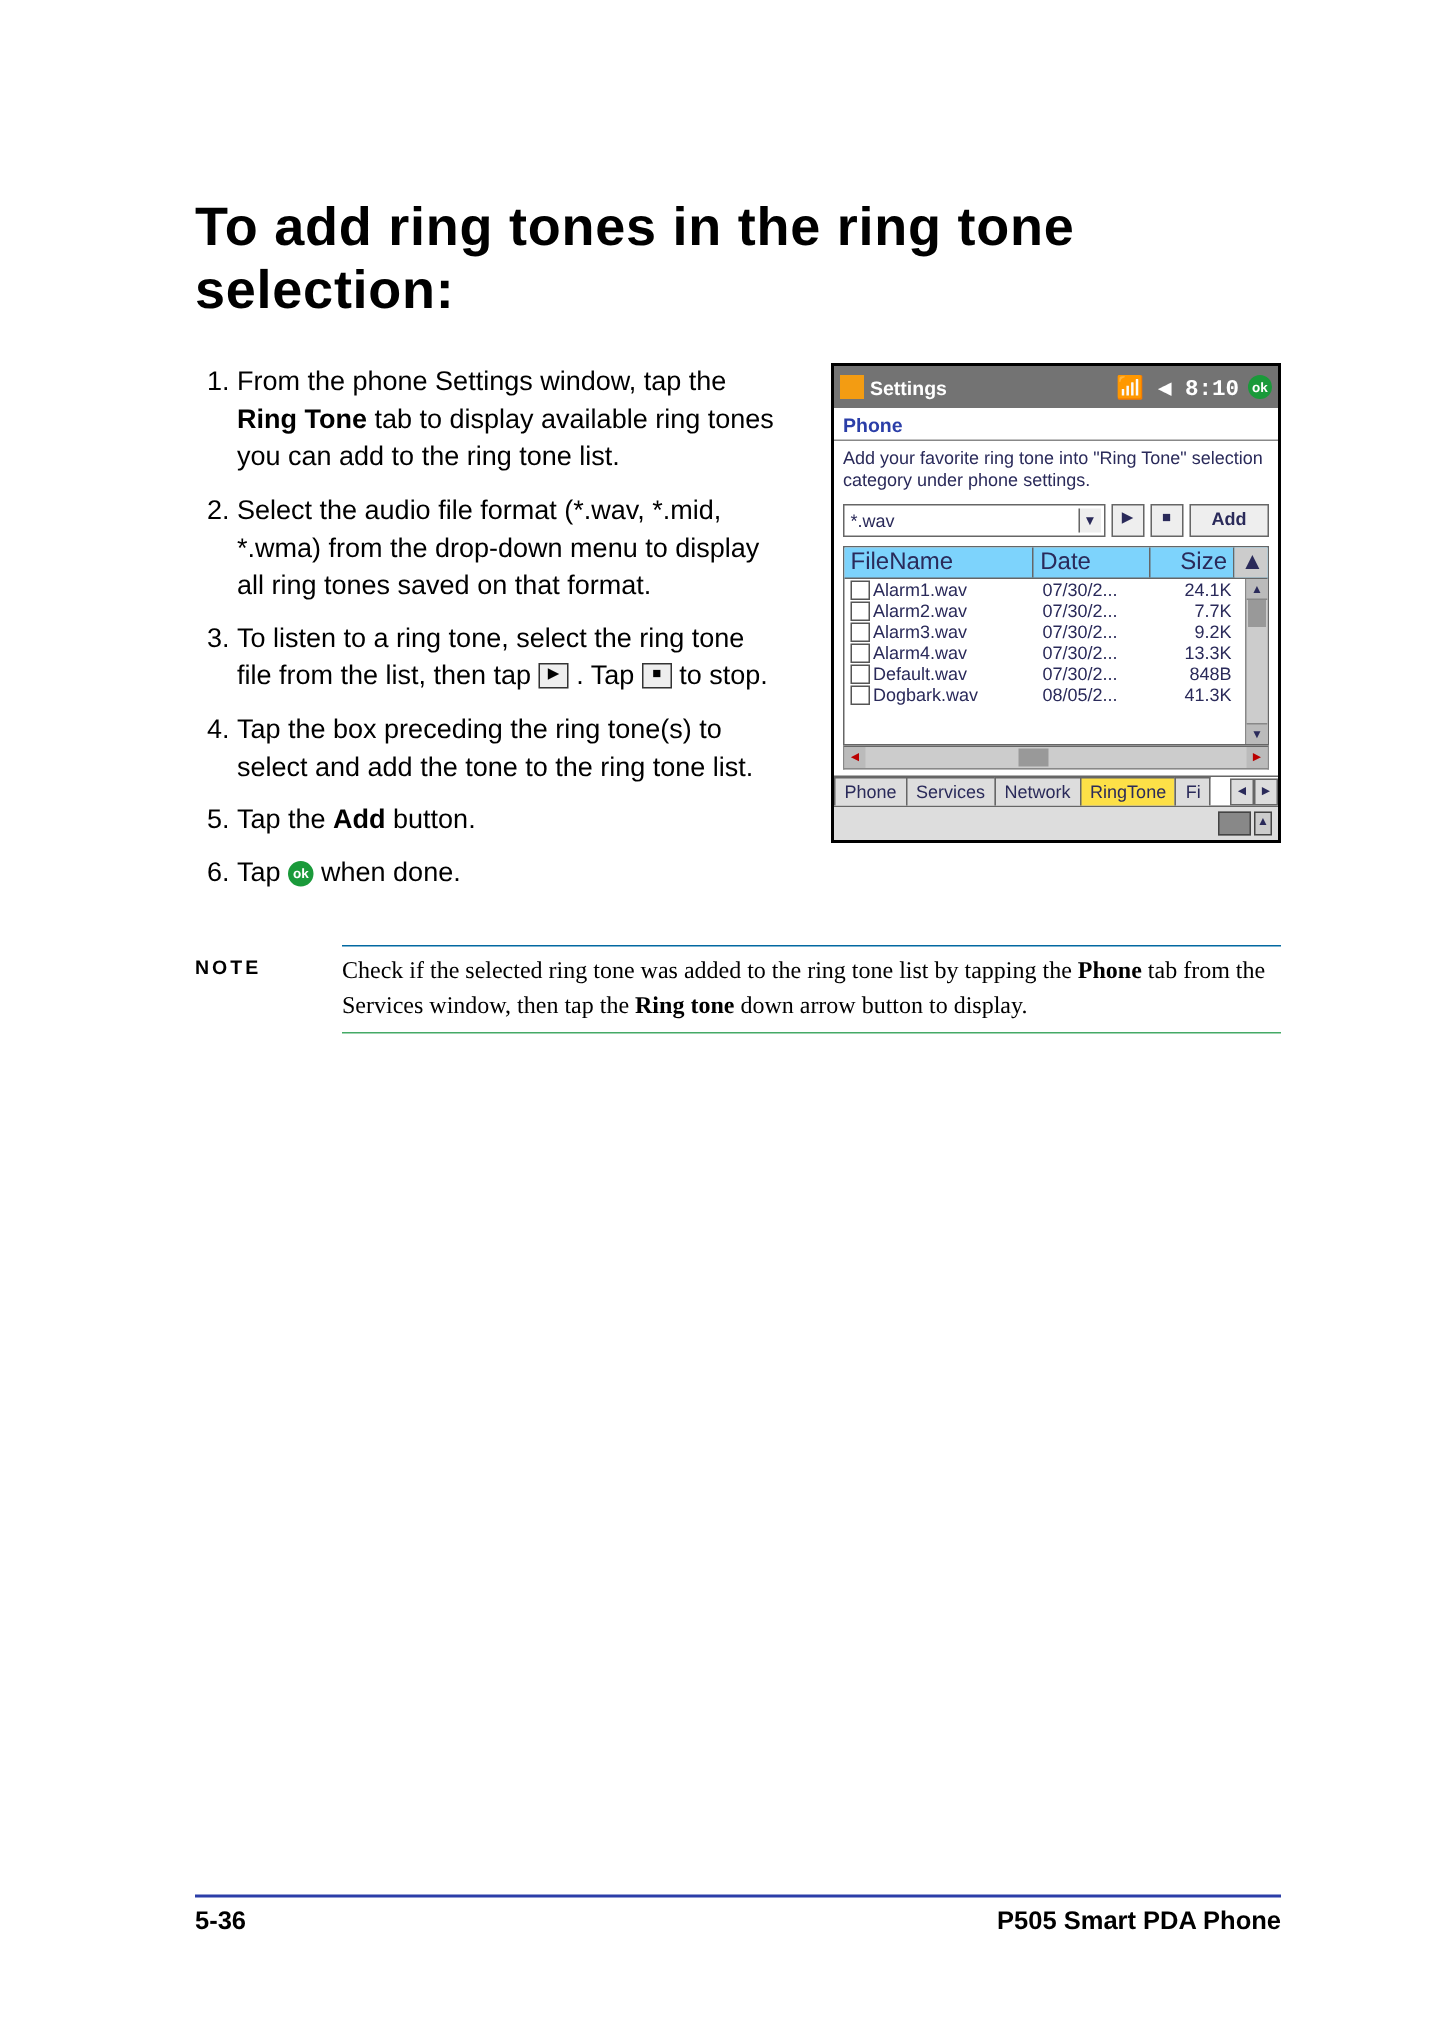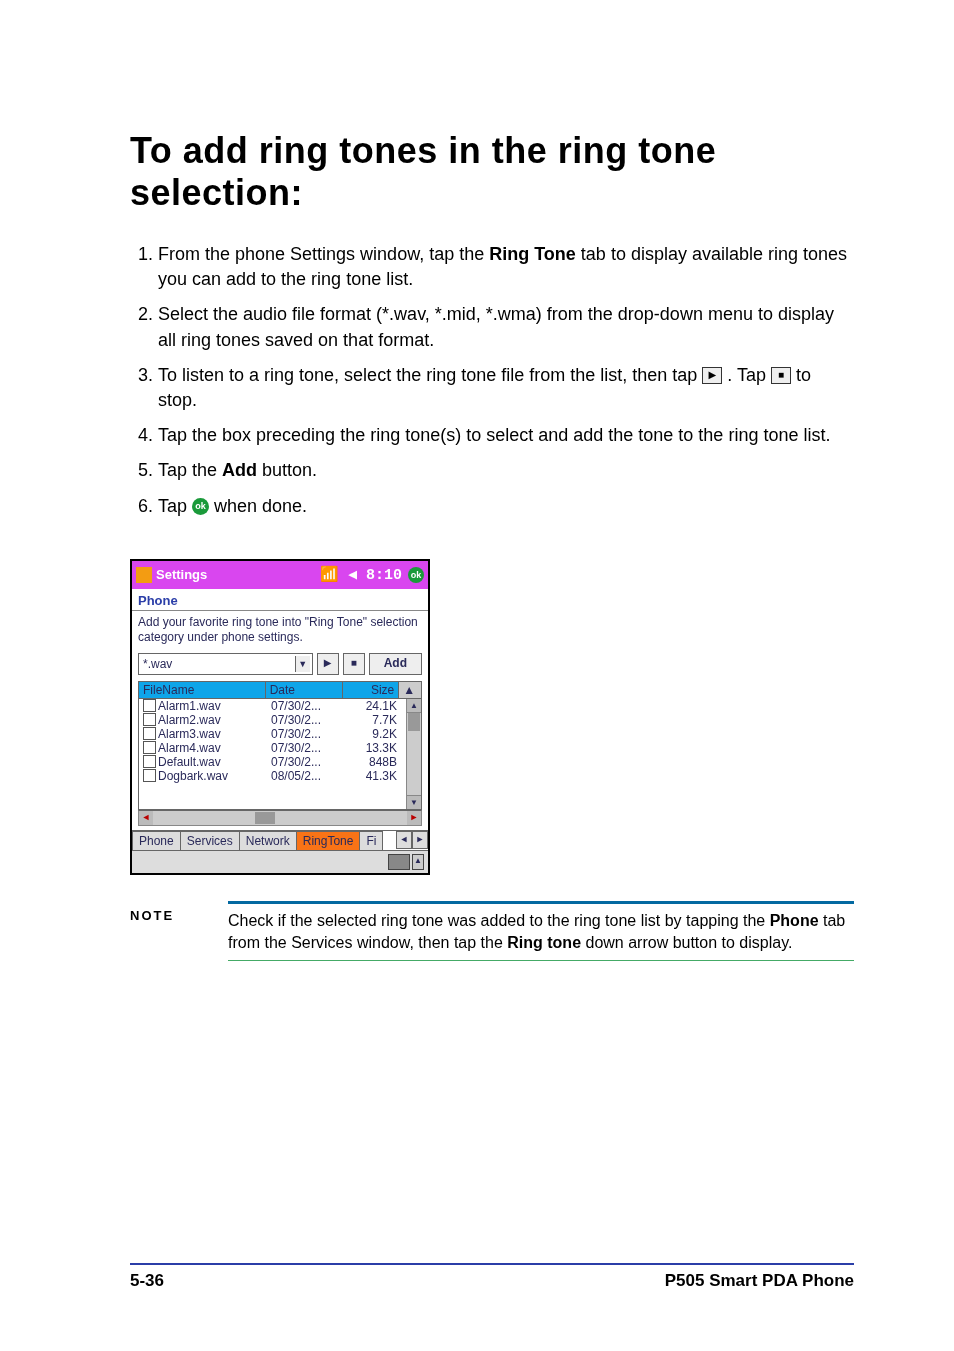--- a/index.html
+++ b/index.html
@@ -22,21 +22,20 @@
   h2.title {
     font-size: 36px;
     font-weight: bold;
     letter-spacing: 0.5px;
     margin: 0 0 28px 0;
   }
   .columns {
     display: flex;
     align-items: flex-start;
     gap: 30px;
-    flex-direction: column;
   }
   .textcol {
     flex: 1;
   }
   ol.steps {
     margin: 0;
     padding-left: 28px;
     font-size: 18px;
     line-height: 1.4;
   }
@@ -74,21 +73,21 @@
   
   .shot {
     width: 300px;
     border: 2px solid #000;
     font-family: Tahoma, Arial, sans-serif;
     font-size: 12px;
     color: #2a2a5a;
     box-sizing: border-box;
   }
   .shot .titlebar {
-    background: #d946ef;
+    background: #737373;
     color: #fff;
     display: flex;
     align-items: center;
     padding: 2px 4px;
     font-weight: bold;
     font-size: 13px;
     height: 24px;
   }
   .titlebar .start-icon {
     width: 16px; height:16px; background:#f39c12; margin-right:4px;
@@ -118,21 +117,21 @@
     text-align:center;font-size:10px;line-height:18px;
   }
   .addbtn {
     border:1px solid #666;background:#eee;height:20px;padding:0 14px;
     font-size:12px;font-weight:bold;line-height:18px;
   }
   .filetable {
     margin:2px 6px 0 6px; border:1px solid #666;
   }
   .filetable .hdr {
-    display:flex; background:#0ea5e9; border-bottom:1px solid #666; font-size:12px;align-items:center;
+    display:flex; background:#7dd3fc; border-bottom:1px solid #666; font-size:16px;align-items:center;
   }
   .filetable .hdr > div { padding:1px 4px; border-right:1px solid #666; }
   .filetable .hdr > div:last-child { border-right:none; }
   .col-name{width:120px;} .col-date{width:70px;} .col-size{width:48px;text-align:right;}
   .col-sbv{width:14px;background:#ccc;}
   .rows { position:relative; }
   .row { display:flex; font-size:12px; }
   .row > div { padding:0px 4px; }
   .row .col-name { display:flex; align-items:center; gap:2px; }
   .chk { width:11px;height:11px;border:1px solid #555; display:inline-block; }
@@ -142,37 +141,37 @@
   .sbv-thumb{position:absolute;top:14px;left:1px;right:1px;height:18px;background:#999;}
   .hscroll { display:flex; border:1px solid #888; border-top:1px solid #666; margin:0 6px; height:14px; background:#ccc;}
   .hscroll .hbtn{width:14px;background:#bbb;text-align:center;font-size:9px;line-height:13px;color:#b00;}
   .hscroll .htrack{flex:1;position:relative;}
   .hscroll .hthumb{position:absolute;left:40%;top:1px;bottom:1px;width:20px;background:#999;}
   .tabs {
     display:flex; border-top:1px solid #666; margin-top:4px; font-size:12px;
     align-items:center;
   }
   .tabs .tab{padding:2px 6px;border:1px solid #666;border-bottom:none;background:#ddd;margin-right:-1px;}
-  .tabs .tab.active{background:#f97316;}
+  .tabs .tab.active{background:#fde047;}
   .tabs .tabnav{margin-left:auto;display:flex;}
   .tabs .tabnav div{width:14px;height:16px;border:1px solid #666;background:#ddd;text-align:center;font-size:9px;line-height:14px;}
   .sip-bar { height:22px; border-top:1px solid #666; background:#ddd; display:flex; justify-content:flex-end; align-items:center; padding:0 4px; gap:2px;}
   .sip-kbd{width:20px;height:14px;background:#888;border:1px solid #444;}
   .sip-arw{width:10px;height:14px;border:1px solid #444;background:#ccc;font-size:8px;text-align:center;line-height:12px;}
 
   
   .noteblock {
     display:flex; margin-top:26px; gap:20px;
     font-size:16px; line-height:1.4;
   }
   .noteblock .label {
     font-weight:bold; letter-spacing:2px; font-size:13px; width:78px; padding-top:6px;
   }
   .noteblock .body {
-    flex:1; border-top:3px solid #0369a1; border-bottom:1px solid #4a6; padding:6px 0;
+    flex:1; border-top:1px solid #0369a1; border-bottom:1px solid #4a6; padding:6px 0;font-family:Liberation Serif, serif;
   }
 
   .footer {
     position:absolute; left:130px; right:100px; bottom:60px;
     border-top:2px solid #2b3ea8; padding-top:6px;
     display:flex; justify-content:space-between; font-size:17px;font-weight:bold;
   }
 </style>
 </head>
 <body>

